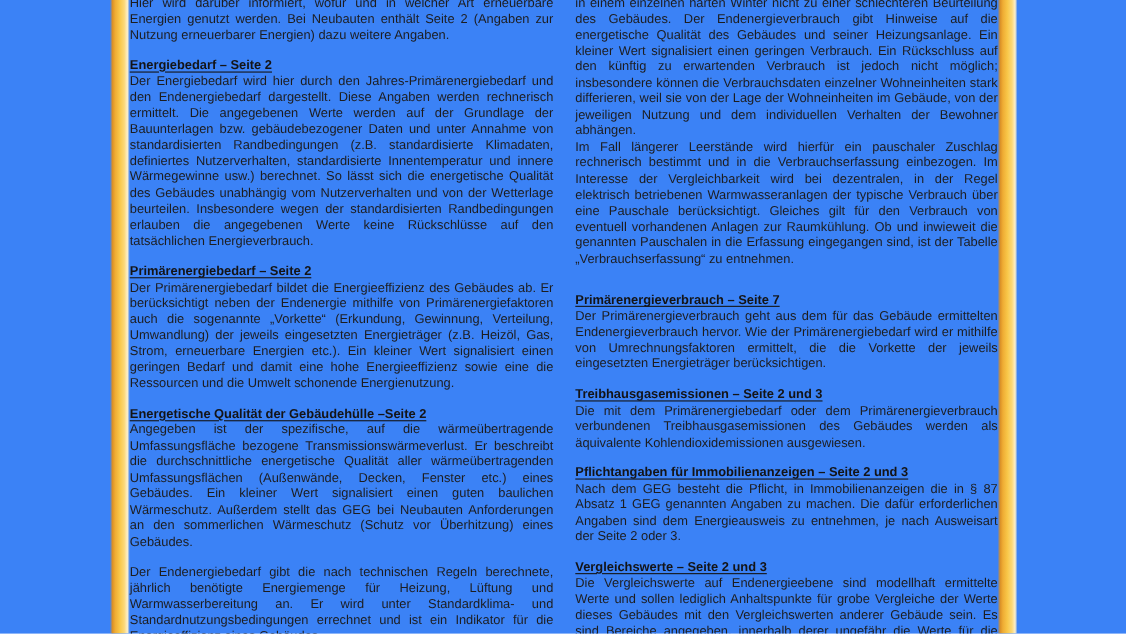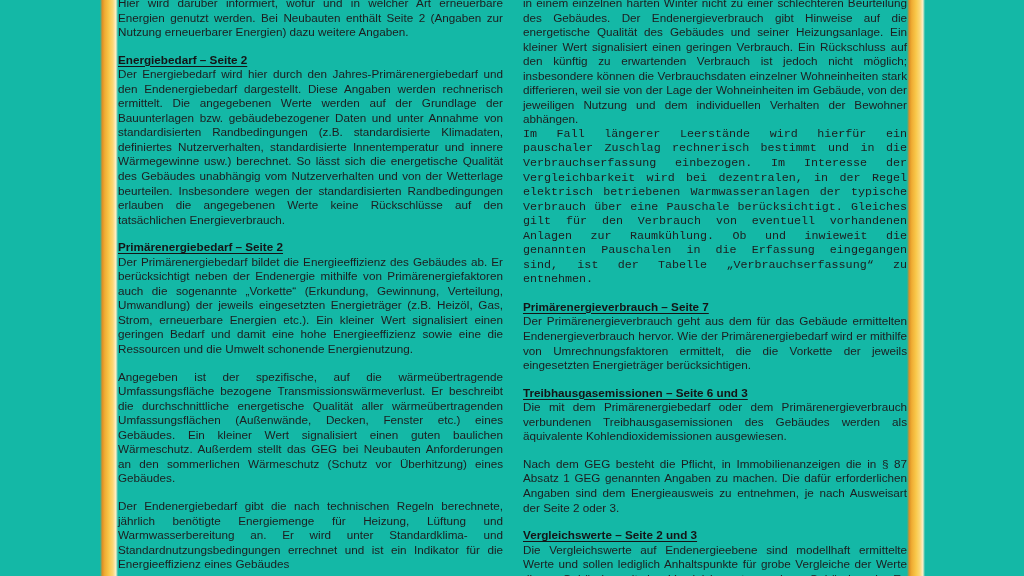--- a/index.html
+++ b/index.html
@@ -2,21 +2,21 @@
 <html><head>
 <meta charset="utf-8">
 <style>
   html,body{margin:0;padding:0;}
   body{
     width:1024px;height:576px;overflow:hidden;position:relative;
     background:#fefefe;
     font-family:"Liberation Sans","DejaVu Sans",sans-serif;
     color:#1d1d1f;
   }
-  .page{position:absolute;inset:0;background:#14b8a6;padding-left:16px;}
+  .page{position:absolute;inset:0;background:#3b82f6;padding-left:16px;}
   .stripe{position:absolute;top:0;bottom:0;width:18px;}
   .stripe-left{left:100px;
     background:linear-gradient(90deg, rgba(255,255,255,0) 0%, #d98f27 12%, #efac33 26%, #f9c84a 50%, #fbd878 72%, #fdefc8 88%, rgba(255,255,255,0) 100%);
   }
   .stripe-right{left:907px;
     background:linear-gradient(90deg, rgba(255,255,255,0) 0%, #d98f27 12%, #efac33 26%, #f9c84a 50%, #fbd878 72%, #fdefc8 88%, rgba(255,255,255,0) 100%);
   }
   .col{
     position:absolute;top:-4px;width:385px;
     font-size:11.7px;line-height:14.55px;
@@ -24,41 +24,43 @@
   }
   .col-left{left:118px;}
   .col-right{left:523px;width:384px;}
   .block{margin:0;}
   .heading{
     font-weight:bold;color:#141416;
     text-decoration:underline;
     text-underline-offset:2px;
   }
   .paragraph{margin:0 0 13px 0;}
-  .paragraph-tight{margin:-13px 0 13px 0;font-family:Liberation Mono, monospace;}
+  .paragraph-tight{margin:-13px 0 23px 0;}
 </style>
 </head>
 <body>
 
 <div class="page">
   <div class="stripe stripe-left"></div>
   <div class="stripe stripe-right"></div>
   <div class="col col-left">
       <div class="block paragraph">Hier wird darüber informiert, wofür und in welcher Art erneuerbare Energien genutzt werden. Bei Neubauten enthält Seite 2 (Angaben zur Nutzung erneuerbarer Energien) dazu weitere Angaben.</div>
       <div class="block heading">Energiebedarf – Seite 2</div>
       <div class="block paragraph">Der Energiebedarf wird hier durch den Jahres-Primärenergiebedarf und den Endenergiebedarf dargestellt. Diese Angaben werden rechnerisch ermittelt. Die angegebenen Werte werden auf der Grundlage der Bauunterlagen bzw. gebäudebezogener Daten und unter Annahme von standardisierten Randbedingungen (z.B. standardisierte Klimadaten, definiertes Nutzerverhalten, standardisierte Innentemperatur und innere Wärmegewinne usw.) berechnet. So lässt sich die energetische Qualität des Gebäudes unabhängig vom Nutzerverhalten und von der Wetterlage beurteilen. Insbesondere wegen der standardisierten Randbedingungen erlauben die angegebenen Werte keine Rückschlüsse auf den tatsächlichen Energieverbrauch.</div>
       <div class="block heading">Primärenergiebedarf – Seite 2</div>
       <div class="block paragraph">Der Primärenergiebedarf bildet die Energieeffizienz des Gebäudes ab. Er berücksichtigt neben der Endenergie mithilfe von Primärenergiefaktoren auch die sogenannte „Vorkette“ (Erkundung, Gewinnung, Verteilung, Umwandlung) der jeweils eingesetzten Energieträger (z.B. Heizöl, Gas, Strom, erneuerbare Energien etc.). Ein kleiner Wert signalisiert einen geringen Bedarf und damit eine hohe Energieeffizienz sowie eine die Ressourcen und die Umwelt schonende Energienutzung.</div>
+      <div class="block heading">Energetische Qualität der Gebäudehülle –Seite 2</div>
       <div class="block paragraph">Angegeben ist der spezifische, auf die wärmeübertragende Umfassungsfläche bezogene Transmissionswärmeverlust. Er beschreibt die durchschnittliche energetische Qualität aller wärmeübertragenden Umfassungsflächen (Außenwände, Decken, Fenster etc.) eines Gebäudes. Ein kleiner Wert signalisiert einen guten baulichen Wärmeschutz. Außerdem stellt das GEG bei Neubauten Anforderungen an den sommerlichen Wärmeschutz (Schutz vor Überhitzung) eines Gebäudes.</div>
       <div class="block paragraph">Der Endenergiebedarf gibt die nach technischen Regeln berechnete, jährlich benötigte Energiemenge für Heizung, Lüftung und Warmwasserbereitung an. Er wird unter Standardklima- und Standardnutzungsbedingungen errechnet und ist ein Indikator für die Energieeffizienz eines Gebäudes</div>
     </div>
   <div class="col col-right">
       <div class="block paragraph">in einem einzelnen harten Winter nicht zu einer schlechteren Beurteilung des Gebäudes. Der Endenergieverbrauch gibt Hinweise auf die energetische Qualität des Gebäudes und seiner Heizungsanlage. Ein kleiner Wert signalisiert einen geringen Verbrauch. Ein Rückschluss auf den künftig zu erwartenden Verbrauch ist jedoch nicht möglich; insbesondere können die Verbrauchsdaten einzelner Wohneinheiten stark differieren, weil sie von der Lage der Wohneinheiten im Gebäude, von der jeweiligen Nutzung und dem individuellen Verhalten der Bewohner abhängen.</div>
       <div class="block paragraph-tight">Im Fall längerer Leerstände wird hierfür ein pauschaler Zuschlag rechnerisch bestimmt und in die Verbrauchserfassung einbezogen. Im Interesse der Vergleichbarkeit wird bei dezentralen, in der Regel elektrisch betriebenen Warmwasseranlagen der typische Verbrauch über eine Pauschale berücksichtigt. Gleiches gilt für den Verbrauch von eventuell vorhandenen Anlagen zur Raumkühlung. Ob und inwieweit die genannten Pauschalen in die Erfassung eingegangen sind, ist der Tabelle „Verbrauchserfassung“ zu entnehmen.</div>
       <div class="block heading">Primärenergieverbrauch – Seite 7</div>
       <div class="block paragraph">Der Primärenergieverbrauch geht aus dem für das Gebäude ermittelten Endenergieverbrauch hervor. Wie der Primärenergiebedarf wird er mithilfe von Umrechnungsfaktoren ermittelt, die die Vorkette der jeweils eingesetzten Energieträger berücksichtigen.</div>
-      <div class="block heading">Treibhausgasemissionen – Seite 6 und 3</div>
+      <div class="block heading">Treibhausgasemissionen – Seite 2 und 3</div>
       <div class="block paragraph">Die mit dem Primärenergiebedarf oder dem Primärenergieverbrauch verbundenen Treibhausgasemissionen des Gebäudes werden als äquivalente Kohlendioxidemissionen ausgewiesen.</div>
+      <div class="block heading">Pflichtangaben für Immobilienanzeigen – Seite 2 und 3</div>
       <div class="block paragraph">Nach dem GEG besteht die Pflicht, in Immobilienanzeigen die in § 87 Absatz 1 GEG genannten Angaben zu machen. Die dafür erforderlichen Angaben sind dem Energieausweis zu entnehmen, je nach Ausweisart der Seite 2 oder 3.</div>
       <div class="block heading">Vergleichswerte – Seite 2 und 3</div>
       <div class="block paragraph">Die Vergleichswerte auf Endenergieebene sind modellhaft ermittelte Werte und sollen lediglich Anhaltspunkte für grobe Vergleiche der Werte dieses Gebäudes mit den Vergleichswerten anderer Gebäude sein. Es sind Bereiche angegeben, innerhalb derer ungefähr die Werte für die einzelnen Vergleichskategorien liegen.</div>
     </div>
 </div>
 
 </body></html>

